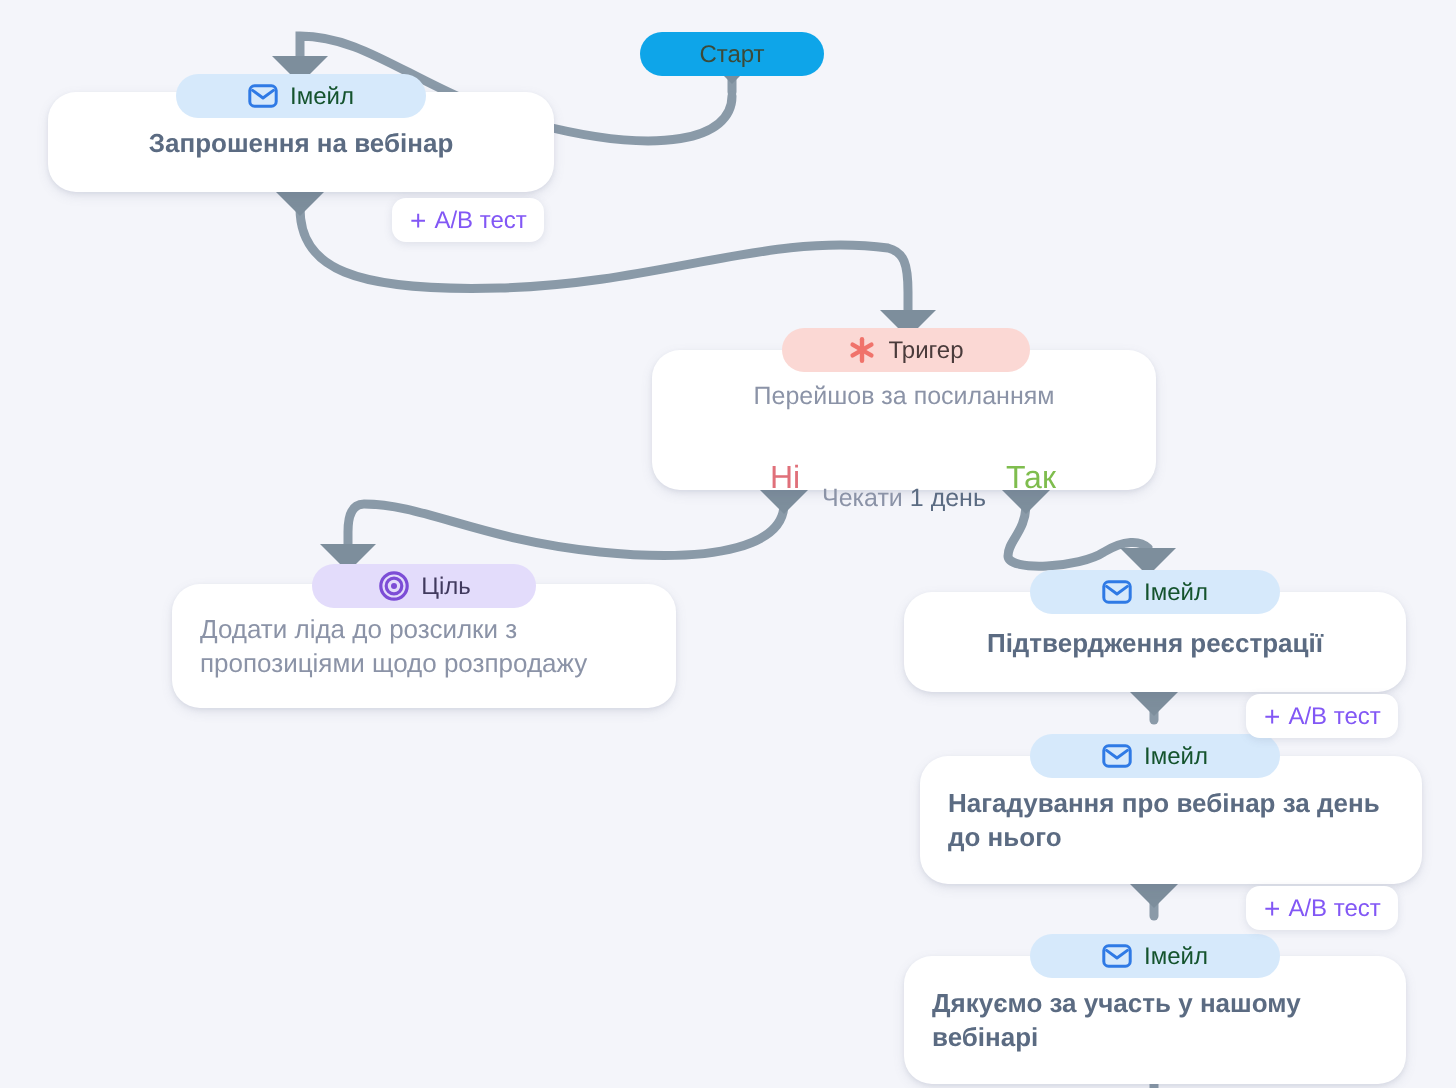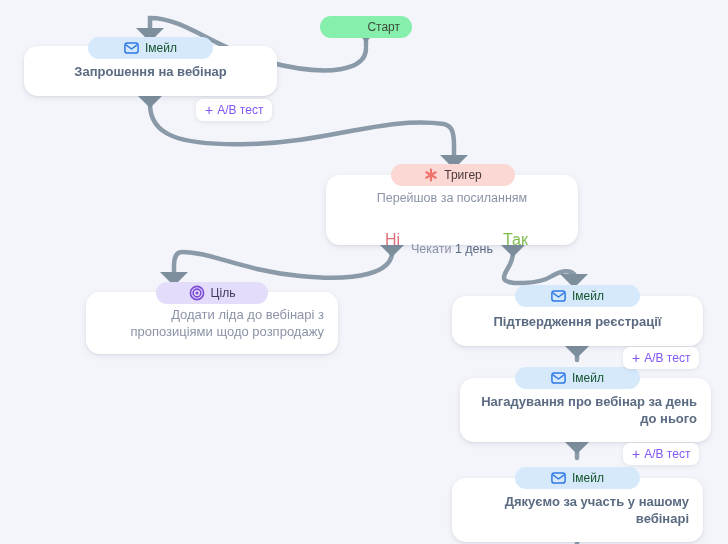--- a/index.html
+++ b/index.html
@@ -17,21 +17,21 @@
   .card{
     position:absolute;
     background:#ffffff;
     border-radius:14px;
     box-shadow:0 2px 6px rgba(100,110,140,.13), 0 1px 2px rgba(100,110,140,.10);
     box-sizing:border-box;
     display:flex;
     flex-direction:column;
     align-items:center;
     justify-content:center;
-    text-align:right;
+    text-align:left;
     z-index:3;
   }
   .card-title{
     color:#5b6b82;
     font-size:13px;
     font-weight:bold;
     line-height:17px;
     padding:0 14px;
   }
   .card-title.light{
@@ -55,21 +55,21 @@
     align-items:center;
     justify-content:center;
     gap:6px;
     font-size:12px;
     z-index:5;
     padding:0 12px;
     box-sizing:border-box;
     white-space:nowrap;
   }
   .pill-email{background:#d6e9fb;color:#14532d;align-items:center;}
-  .pill-start{background:#86efac;color:#3c4a38;justify-content:flex-end;}
+  .pill-start{background:#0ea5e9;color:#3c4a38;}
   .pill-trigger{background:#fbd8d4;color:#4a3b3b;}
   .pill-goal{background:#e3dcfb;color:#413a5e;}
   .pill svg{display:block;}
 
   
   .branch-label{
     position:absolute;
     font-size:16px;
     z-index:4;
   }
@@ -179,21 +179,21 @@
           <line x1="2.3" y1="9.7" x2="11.7" y2="4.3"></line>
         </g>
       </svg>
     </span>
     <span>Тригер</span>
   </div>
   <div class="branch-label branch-no" style="left:385px;top:231px;">Ні</div>
   <div class="branch-label branch-yes" style="left:503px;top:231px;">Так</div>
 
   <div class="card" style="left:86px;top:292px;width:252px;height:62px;">
-    <div class="card-title light">Додати ліда до вебінарі з пропозиціями щодо розпродажу</div>
+    <div class="card-title light">Додати ліда до розсилки з пропозиціями щодо розпродажу</div>
   </div>
   <div class="pill pill-goal" style="left:156px;top:282px;width:112px;">
     <span>
       <svg width="16" height="16" viewBox="0 0 16 16">
         <circle cx="8" cy="8" r="6.6" fill="none" stroke="#7c4dd6" stroke-width="1.6"></circle>
         <circle cx="8" cy="8" r="3.9" fill="none" stroke="#7c4dd6" stroke-width="1.6"></circle>
         <circle cx="8" cy="8" r="1.5" fill="#7c4dd6"></circle>
       </svg>
     </span>
     <span>Ціль</span>

